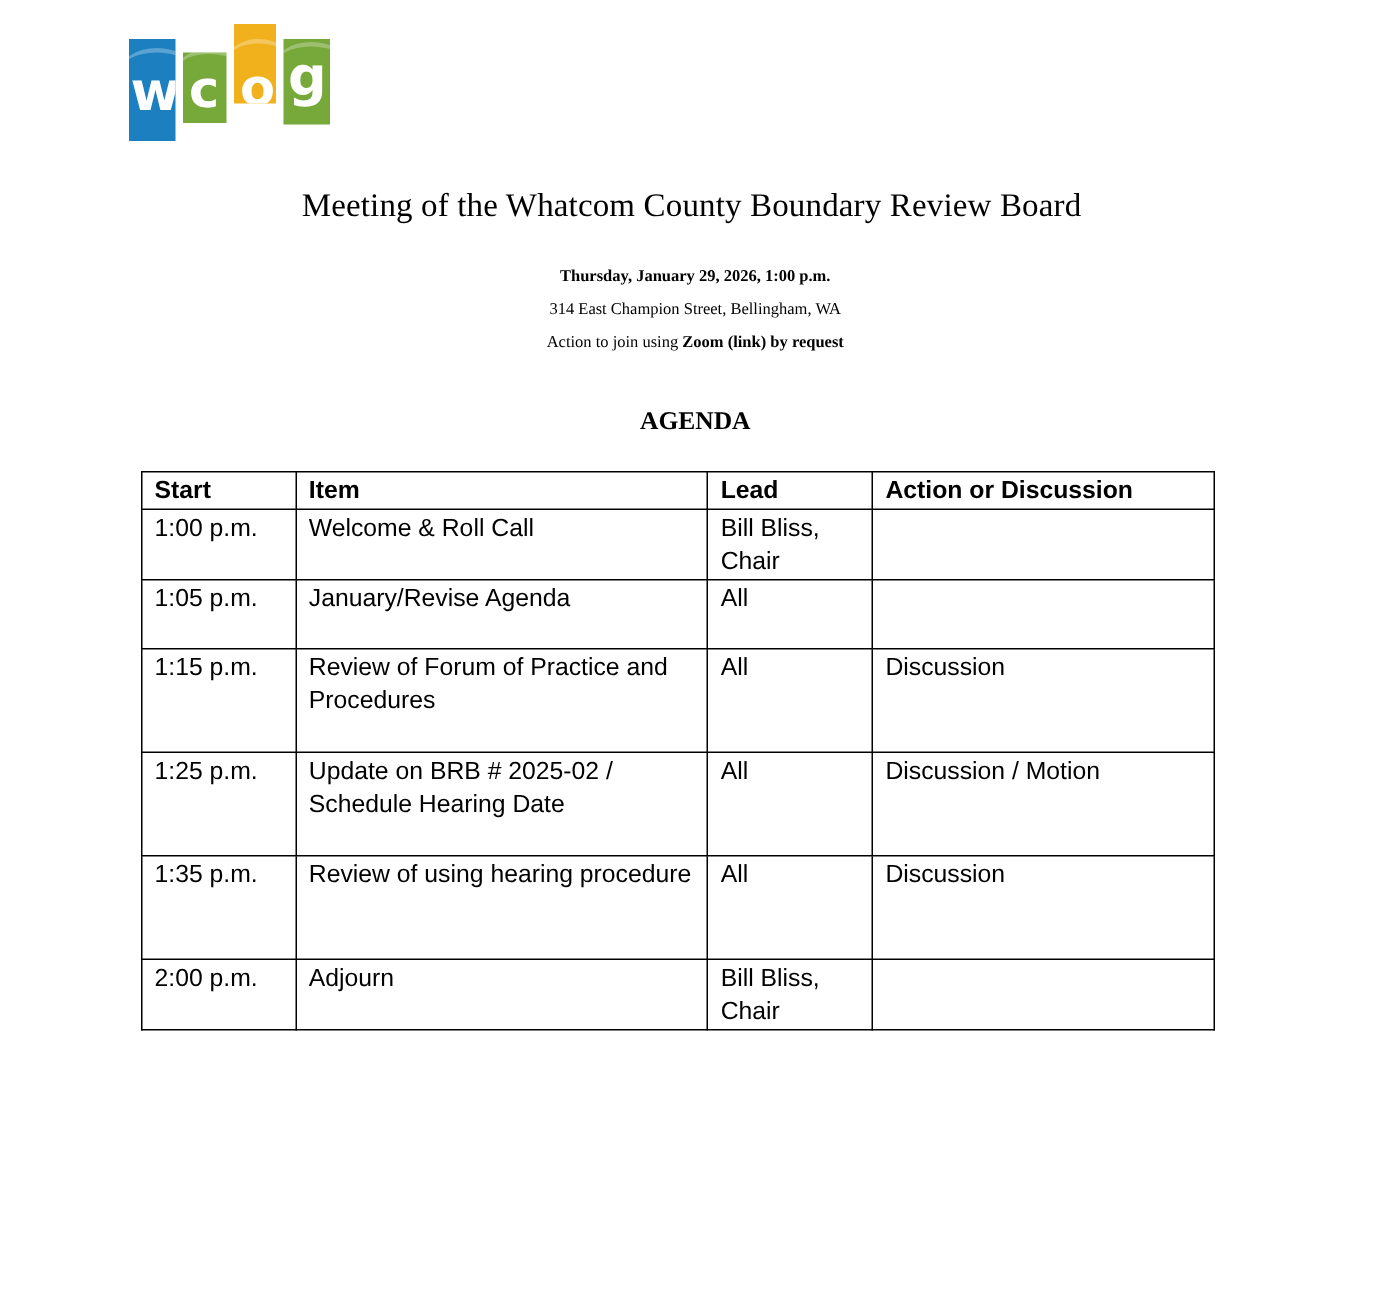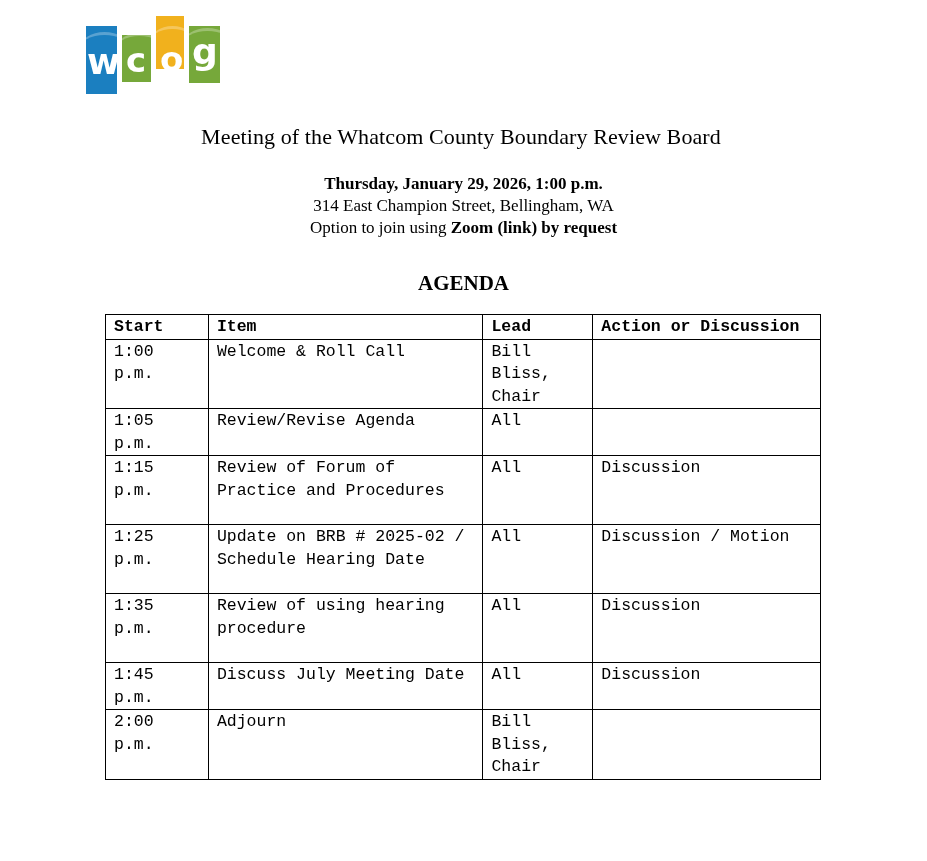--- a/index.html
+++ b/index.html
@@ -53,41 +53,41 @@
     font-size: 22px;
     letter-spacing: 0.1px;
   }
   .subinfo {
     position: absolute;
     left: 0;
     width: 927px;
     top: 173px;
     text-align: center;
     font-family: "Liberation Serif", "DejaVu Serif", serif;
-    font-size: 17px;
+    font-size: 11px;
     line-height: 22px;
   }
   .subinfo .bold { font-weight: bold; }
   .agenda-heading {
     position: absolute;
     left: 0;
     width: 927px;
     top: 271px;
     text-align: center;
     font-family: "Liberation Serif", "DejaVu Serif", serif;
     font-weight: bold;
-    font-size: 21px;
+    font-size: 17px;
   }
   table.agenda {
     position: absolute;
-    left: 105px;
+    left: 94px;
     top: 314px;
     width: 716px;
     border-collapse: collapse;
-    font-family: Liberation Mono, monospace;
+    font-family: Liberation Sans, sans-serif;
     font-size: 16.5px;
     line-height: 22.5px;
   }
   table.agenda th, table.agenda td {
     border: 1.3px solid #000;
     vertical-align: top;
     text-align: left;
     padding: 0 8px;
   }
   table.agenda th {
@@ -122,21 +122,21 @@
     <div class="sheen" style="top:2px;"></div>
     <span class="letter" style="left:3px;top:8px;font-size:36px;">g</span>
   </div>
 </div>
 
 <div class="title">Meeting of the Whatcom County Boundary Review Board</div>
 
 <div class="subinfo">
   <div class="bold">Thursday, January 29, 2026, 1:00 p.m.</div>
   <div>314 East Champion Street, Bellingham, WA</div>
-  <div><span>Option to join using </span><span class="bold">Zoom (link) by request</span></div>
+  <div><span>Action to join using </span><span class="bold">Zoom (link) by request</span></div>
 </div>
 
 <div class="agenda-heading">AGENDA</div>
 
 <table class="agenda">
   <colgroup>
     <col class="c-start">
       <col class="c-item">
       <col class="c-lead">
       <col class="c-action">
@@ -151,21 +151,21 @@
   </thead>
   <tbody>
     <tr style="height:46px;">
       <td>1:00 p.m.</td>
       <td>Welcome &amp; Roll Call</td>
       <td>Bill Bliss, Chair</td>
       <td></td>
     </tr>
     <tr style="height:46px;">
       <td>1:05 p.m.</td>
-      <td>Review/Revise Agenda</td>
+      <td>January/Revise Agenda</td>
       <td>All</td>
       <td></td>
     </tr>
     <tr style="height:69px;">
       <td>1:15 p.m.</td>
       <td>Review of Forum of Practice and Procedures</td>
       <td>All</td>
       <td>Discussion</td>
     </tr>
     <tr style="height:69px;">
@@ -174,25 +174,19 @@
       <td>All</td>
       <td>Discussion / Motion</td>
     </tr>
     <tr style="height:69px;">
       <td>1:35 p.m.</td>
       <td>Review of using hearing procedure</td>
       <td>All</td>
       <td>Discussion</td>
     </tr>
     <tr style="height:46px;">
-      <td>1:45 p.m.</td>
-      <td>Discuss July Meeting Date</td>
-      <td>All</td>
-      <td>Discussion</td>
-    </tr>
-    <tr style="height:46px;">
       <td>2:00 p.m.</td>
       <td>Adjourn</td>
       <td>Bill Bliss, Chair</td>
       <td></td>
     </tr>
   </tbody>
 </table>
 
 </body></html>

